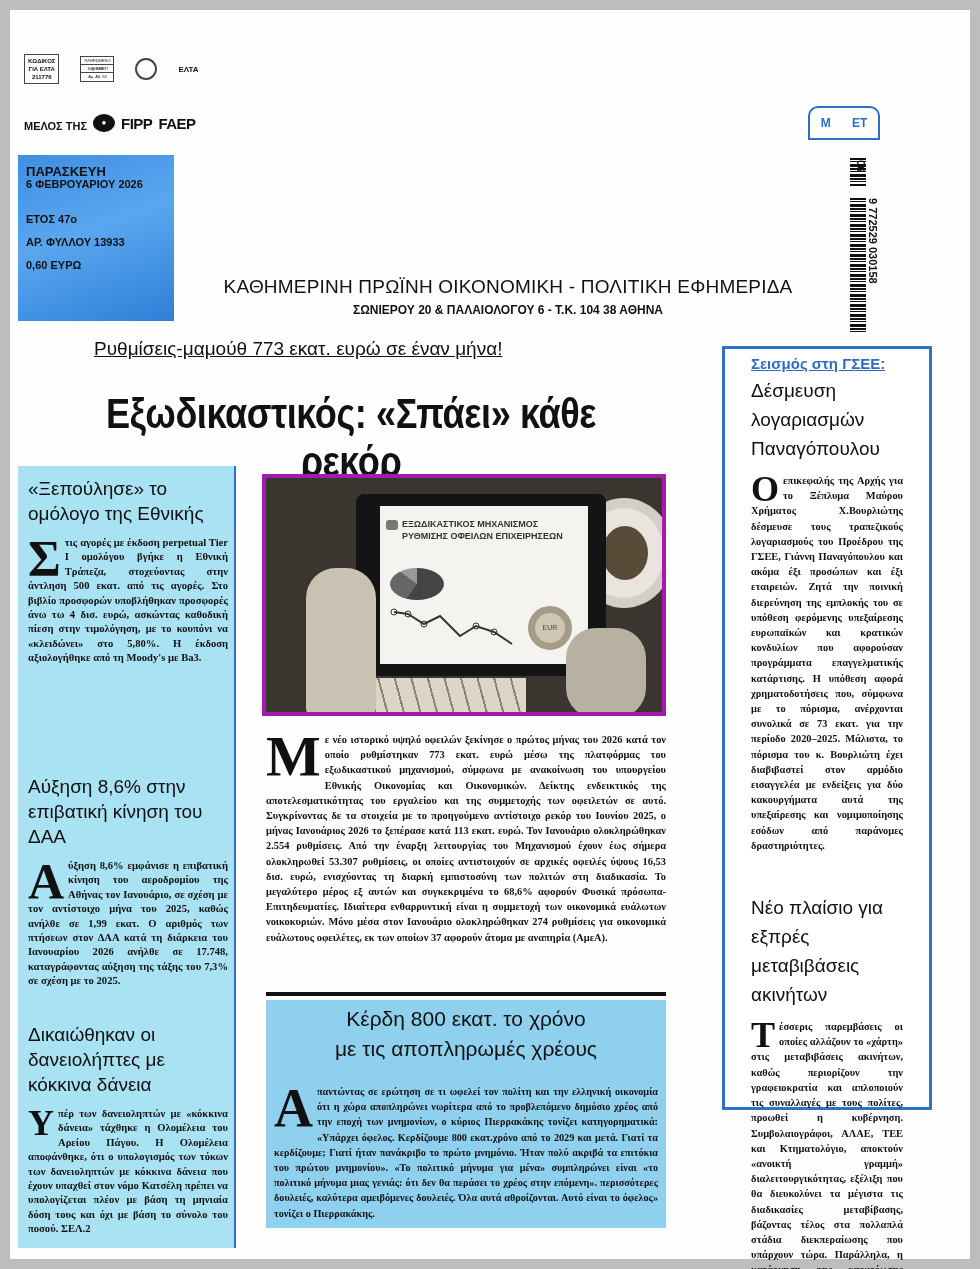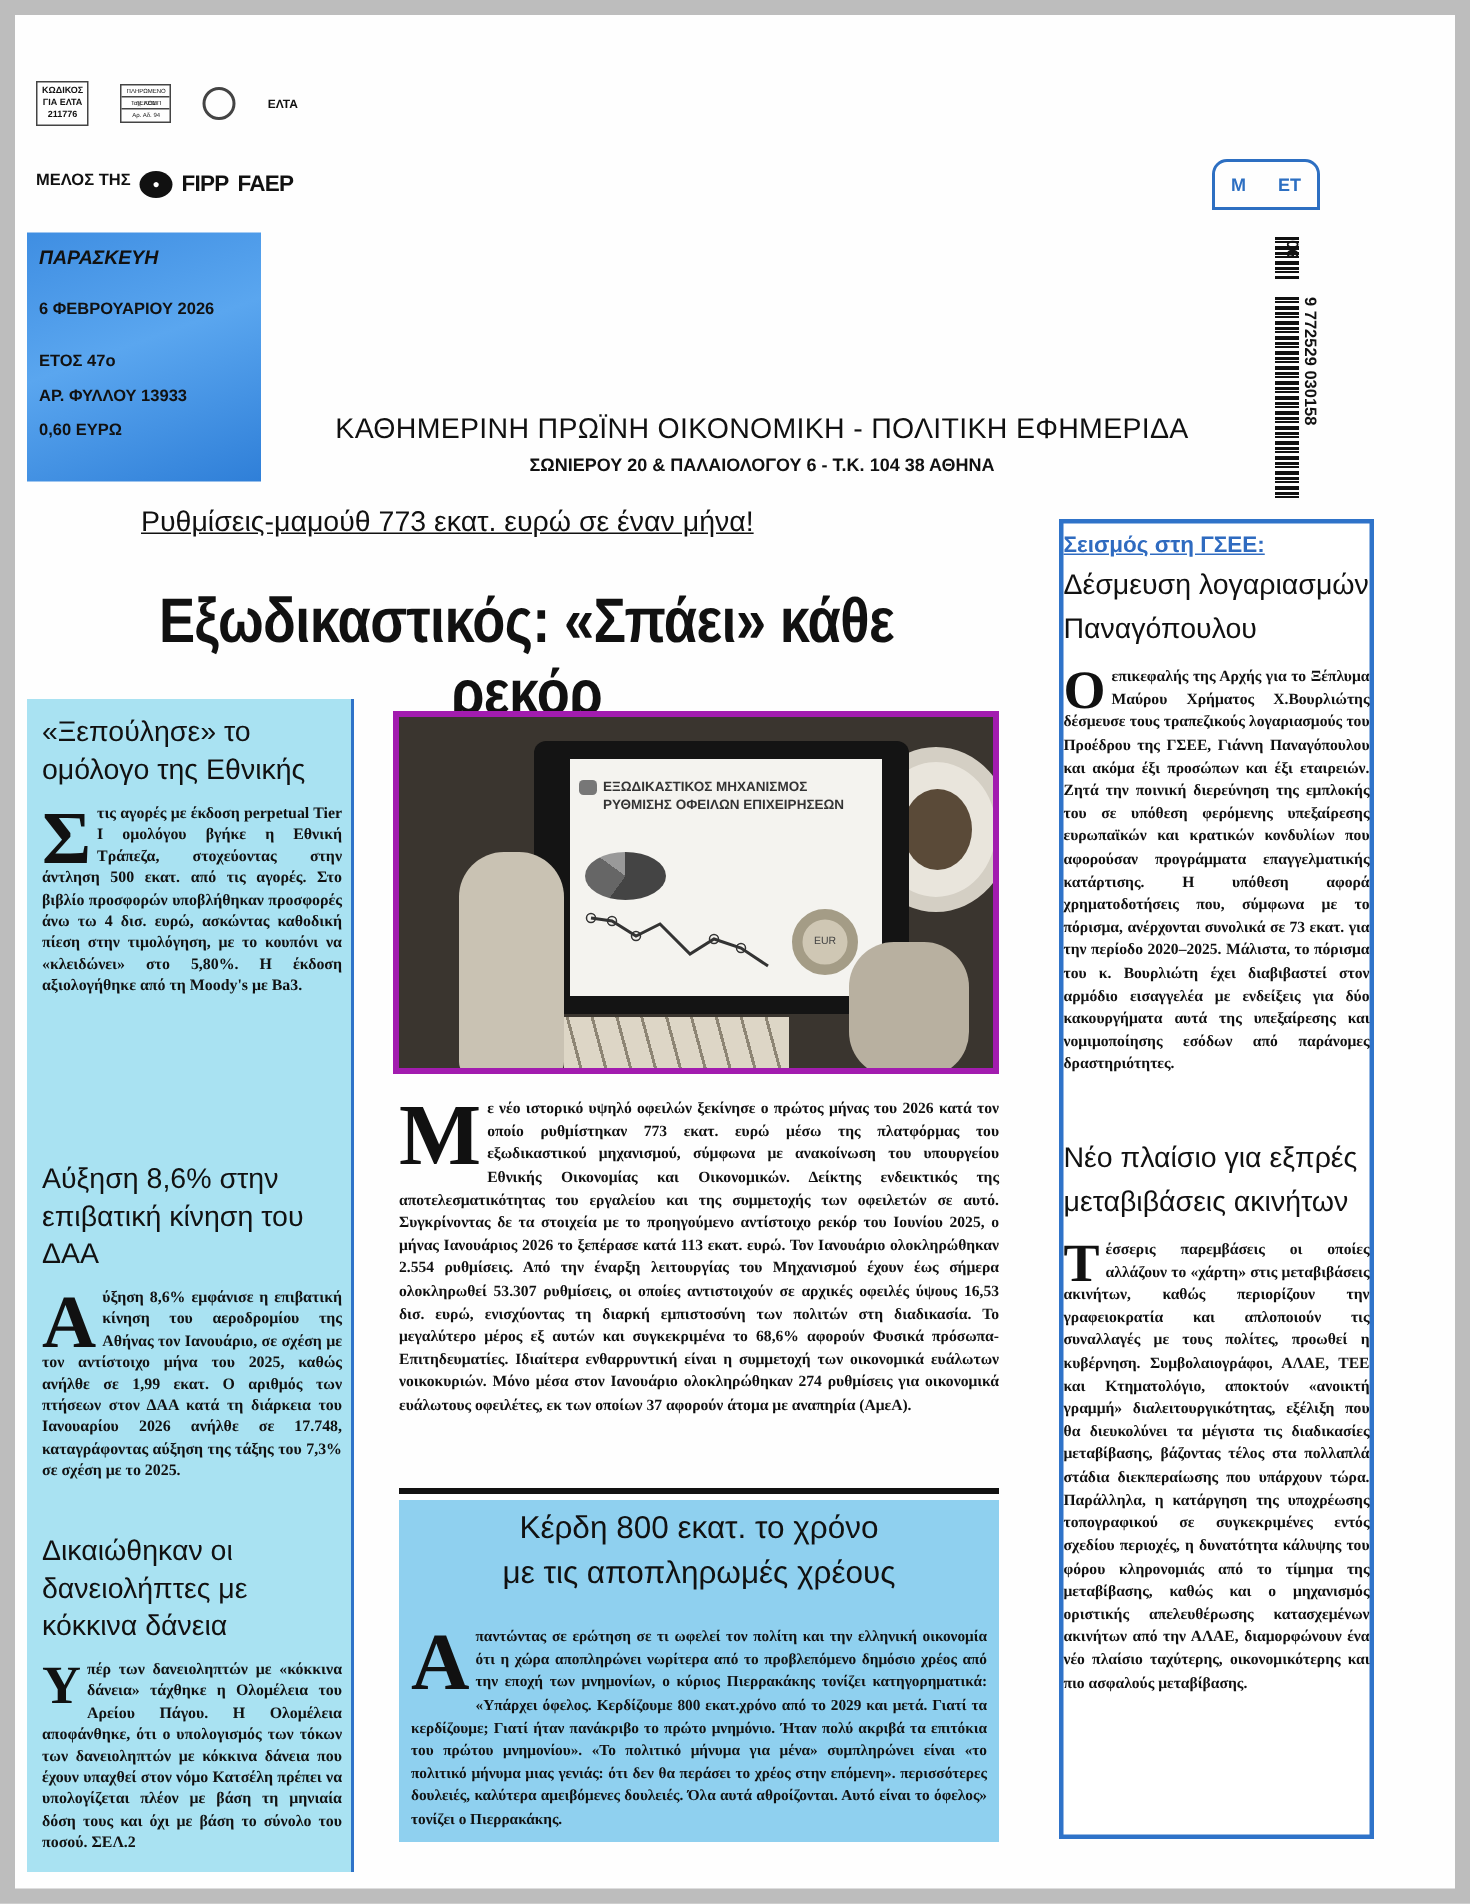--- a/index.html
+++ b/index.html
@@ -9,28 +9,28 @@
   .abs { position: absolute; }
 
   
   .postal { left: 14px; top: 44px; display: flex; align-items: center; gap: 21px; }
   .pbox { border: 1px solid #444; font-size: 6px; text-align: center; line-height: 8px; padding: 2px 3px; font-weight: bold; }
   .pbox2 { border: 1px solid #444; font-size: 4px; width: 34px; }
   .pbox2 div { border-bottom: 1px solid #444; height: 8px; text-align: center; line-height: 8px; }
   .pbox2 div:last-child { border-bottom: none; }
   .seal { width: 22px; height: 22px; border: 2px solid #444; border-radius: 50%; }
   .elta { font-size: 8px; font-weight: bold; }
-  .member { left: 14px; top: 104px; display: flex; align-items: flex-start; gap: 6px; font-size: 11px; font-weight: bold; }
+  .member { left: 14px; top: 104px; display: flex; align-items: flex-end; gap: 6px; font-size: 11px; font-weight: bold; }
   .fipp { font-size: 15px; font-weight: bold; letter-spacing: -0.5px; }
   .fipp-logo { width: 22px; height: 18px; background: #111; border-radius: 50%; color: #fff; font-size: 8px; text-align: center; line-height: 18px; }
 
   
   .infobox { left: 8px; top: 145px; width: 156px; height: 166px; background: linear-gradient(160deg, #3f8ee2 0%, #5aa6ef 45%, #2f7fd8 100%); padding: 10px 8px; }
   .infobox .l { font-size: 11px; font-weight: bold; color: #111; line-height: 13px; }
-  .infobox .day { font-size: 13px; margin-bottom: 22px; font-style: italic; }
+  .infobox .day { font-size: 13px; margin-bottom: 0; }
   .infobox .date { margin-bottom: 22px; }
   .infobox .year, .infobox .issue { margin-bottom: 10px; }
 
   
   .masthead { left: 194px; top: 143px; width: 608px; height: 110px; background: linear-gradient(180deg, #3f8ee6 0%, #4a9bf0 60%, #3888e3 100%); }
   .mast-title { position: absolute; left: 76px; top: 2px; font-family: "DejaVu Serif", serif; font-weight: bold; font-style: italic; font-size: 84px; letter-spacing: 10px; color: #fff; transform: scaleX(1.18); transform-origin: left; line-height: 92px; }
   .mast-sub { position: absolute; right: 62px; bottom: 6px; font-family: "DejaVu Serif", serif; font-weight: bold; font-style: italic; font-size: 17px; color: #fff; letter-spacing: 2px; }
   .tagline { left: 194px; top: 266px; width: 608px; text-align: center; font-size: 19px; font-weight: normal; letter-spacing: 0.2px; }
   .address { left: 194px; top: 293px; width: 608px; text-align: center; font-size: 12px; font-weight: bold; }
 
@@ -72,21 +72,21 @@
 
   
   .center-body { left: 256px; top: 722px; width: 400px; }
   .center-body .body { font-size: 10.4px; line-height: 15.2px; }
   .rule { left: 256px; top: 982px; width: 400px; height: 4px; background: #111; }
   .bluebox { left: 256px; top: 990px; width: 400px; height: 228px; background: #8fd0ef; padding: 0 8px; }
   .bluebox h2 { text-align: center; font-size: 21px; font-weight: normal; line-height: 30px; margin-top: 4px; margin-bottom: 20px; }
   .bluebox .body { font-size: 10.2px; line-height: 15.2px; }
 
   
-  .rightcol { left: 696px; top: 336px; width: 210px; height: 880px; border: 3px solid #2f73c9; background: #fff; padding: 6px 0; }
+  .rightcol { left: 712px; top: 336px; width: 210px; height: 764px; border: 3px solid #2f73c9; background: #fff; padding: 6px 26px; }
   .rkicker { font-size: 15px; color: #2f6bc0; text-decoration: underline; font-weight: bold; margin-bottom: 4px; }
   .rh { font-size: 19px; line-height: 29px; font-weight: normal; margin-bottom: 10px; }
   .rightcol .body { font-size: 10.4px; line-height: 15.2px; }
   .rsep { height: 40px; }
 </style>
 </head>
 <body>
 
 <div class="page">
 

